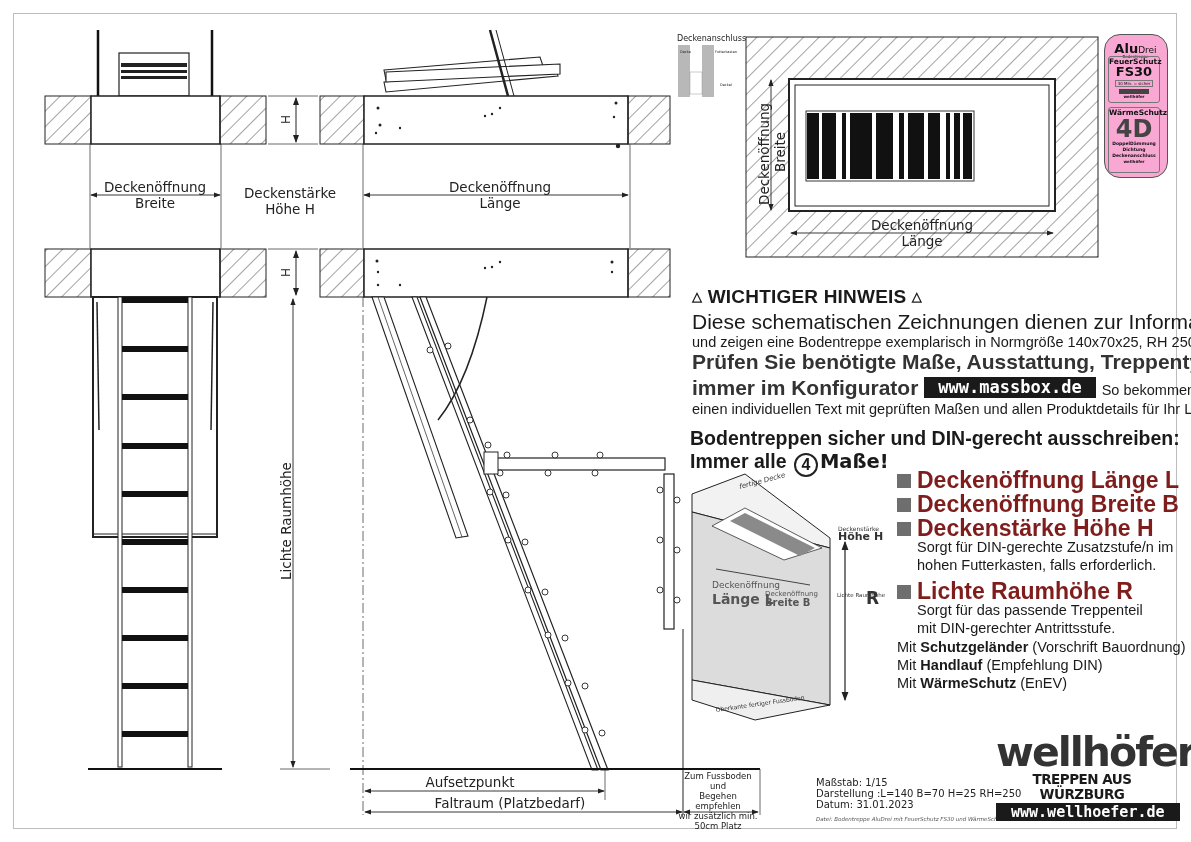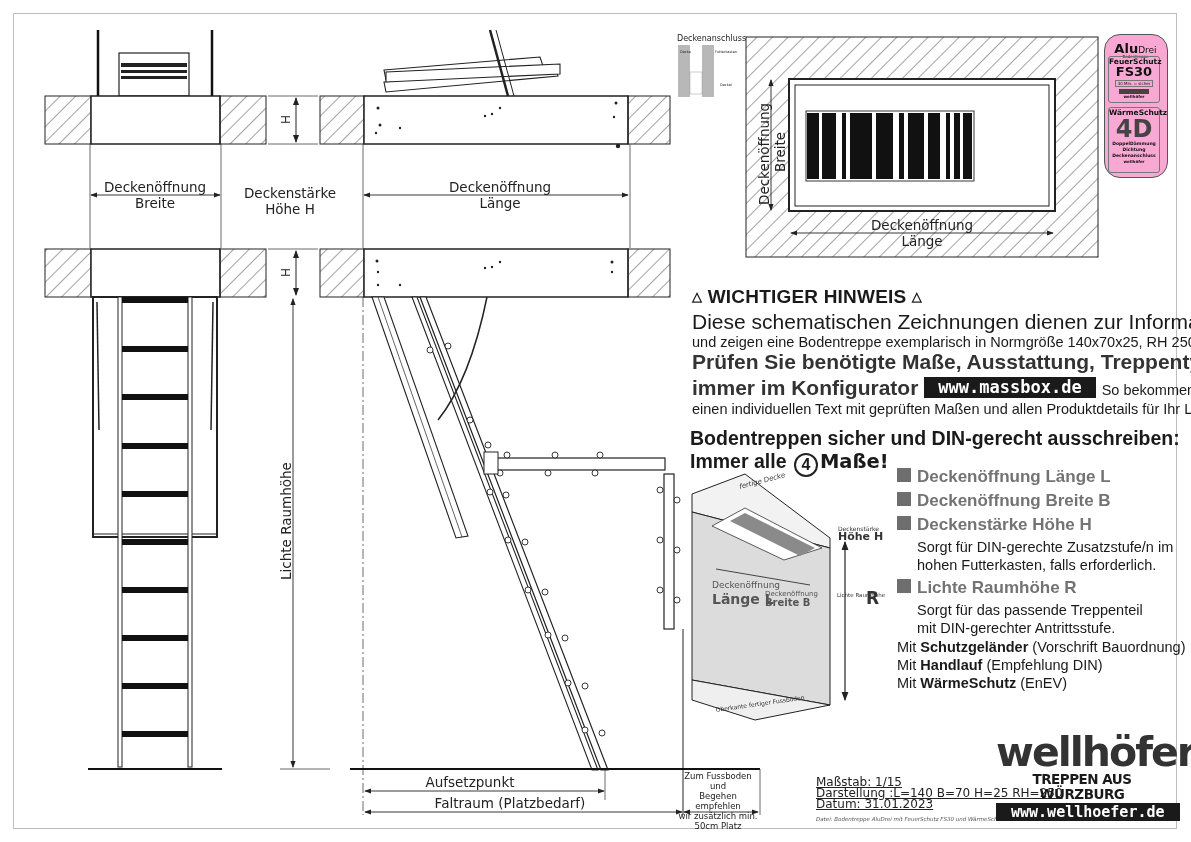--- a/index.html
+++ b/index.html
@@ -14,25 +14,25 @@
   #hinweis-l2{left:692px;top:334px;font-size:14.5px;}
   #hinweis-l3{left:692px;top:350px;font-size:21px;font-weight:bold;color:#333;}
   #hinweis-l4{left:692px;top:376px;font-size:21px;font-weight:bold;color:#333;}
   #massbox{display:inline-block;background:#1a1a1a;color:#fff;font-family:"DejaVu Sans Mono",monospace;font-weight:bold;font-size:17px;padding:0 14px;margin:0 6px 0 6px;vertical-align:2px;line-height:21px;}
   #hinweis-l4b{font-size:14.5px;font-weight:normal;color:#1a1a1a;}
   #hinweis-l5{left:692px;top:401px;font-size:14.5px;}
   #din-title{left:690px;top:427px;font-size:19.5px;font-weight:bold;}
   #din-l2{left:690px;top:450px;font-size:19.5px;font-weight:bold;}
   .num-circle{display:inline-block;width:20px;height:20px;border:2.5px solid #222;border-radius:50%;text-align:center;line-height:20px;font-size:16px;vertical-align:-2px;margin:0 2px;}
   .sq{display:inline-block;width:14px;height:14px;background:#6e6e6e;margin-right:6px;vertical-align:0px;}
-  .m-item{position:absolute;left:897px;font-family:"Liberation Sans",sans-serif;font-weight:bold;font-size:17px;color:#737373;white-space:nowrap;}
+  .m-item{position:absolute;left:897px;font-family:"Liberation Sans",sans-serif;font-weight:bold;font-size:23px;color:#7f1d1d;white-space:nowrap;}
   .m-sub{position:absolute;left:917px;font-family:"Liberation Sans",sans-serif;font-size:14.5px;color:#1a1a1a;white-space:nowrap;}
   .mit{position:absolute;left:897px;font-family:"Liberation Sans",sans-serif;font-size:14.5px;color:#1a1a1a;white-space:nowrap;}
   .mit b{font-weight:bold;}
-  #massstab{position:absolute;left:816px;top:777px;font-family:"DejaVu Sans",sans-serif;font-size:12px;line-height:11px;color:#222;text-decoration:underline;}
+  #massstab{position:absolute;left:816px;top:777px;font-family:"DejaVu Sans",sans-serif;font-size:10px;line-height:11px;color:#222;}
   #datei{position:absolute;left:816px;top:816px;font-family:"DejaVu Sans",sans-serif;font-style:italic;font-size:5.5px;color:#555;white-space:nowrap;}
   #logo{position:absolute;left:996px;top:732px;width:172px;text-align:center;}
   #logo-main{font-family:"DejaVu Sans",sans-serif;font-weight:bold;font-size:41px;letter-spacing:-2px;color:#333;line-height:40px;}
   #logo-sub{font-family:"DejaVu Sans",sans-serif;font-weight:bold;font-size:13.5px;letter-spacing:-0.5px;color:#1a1a1a;line-height:15px;}
   #logo-url{display:inline-block;background:#1a1a1a;color:#fff;font-family:"DejaVu Sans Mono",monospace;font-weight:bold;font-size:15px;padding:0 15px;line-height:18px;margin-top:1px;}
   #platz-note{position:absolute;left:676px;top:771px;width:84px;text-align:center;font-family:"DejaVu Sans",sans-serif;font-size:8.5px;line-height:10px;color:#222;}
   #badge{position:absolute;left:1104px;top:34px;width:64px;height:144px;border:1.5px solid #555;border-radius:16px;box-sizing:border-box;background:#f9a8d4;}
   .bd-box{position:absolute;left:3px;width:52px;border:1px solid #777;border-radius:3px;box-sizing:border-box;text-align:center;font-family:"DejaVu Sans",sans-serif;}
 </style>
 </head>

